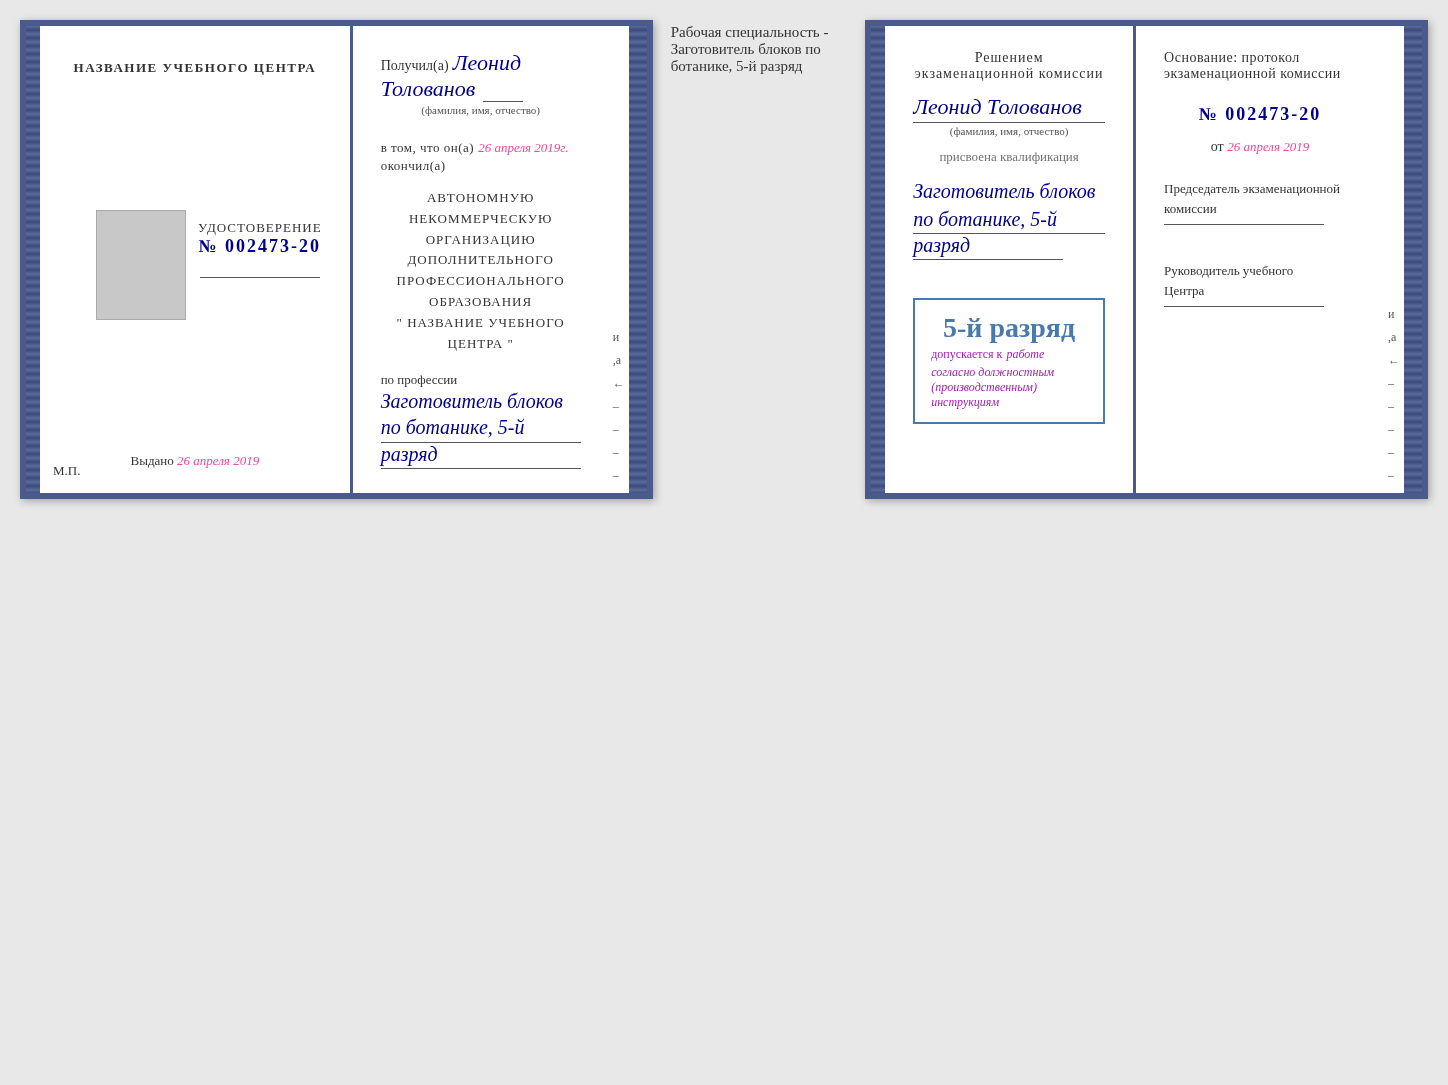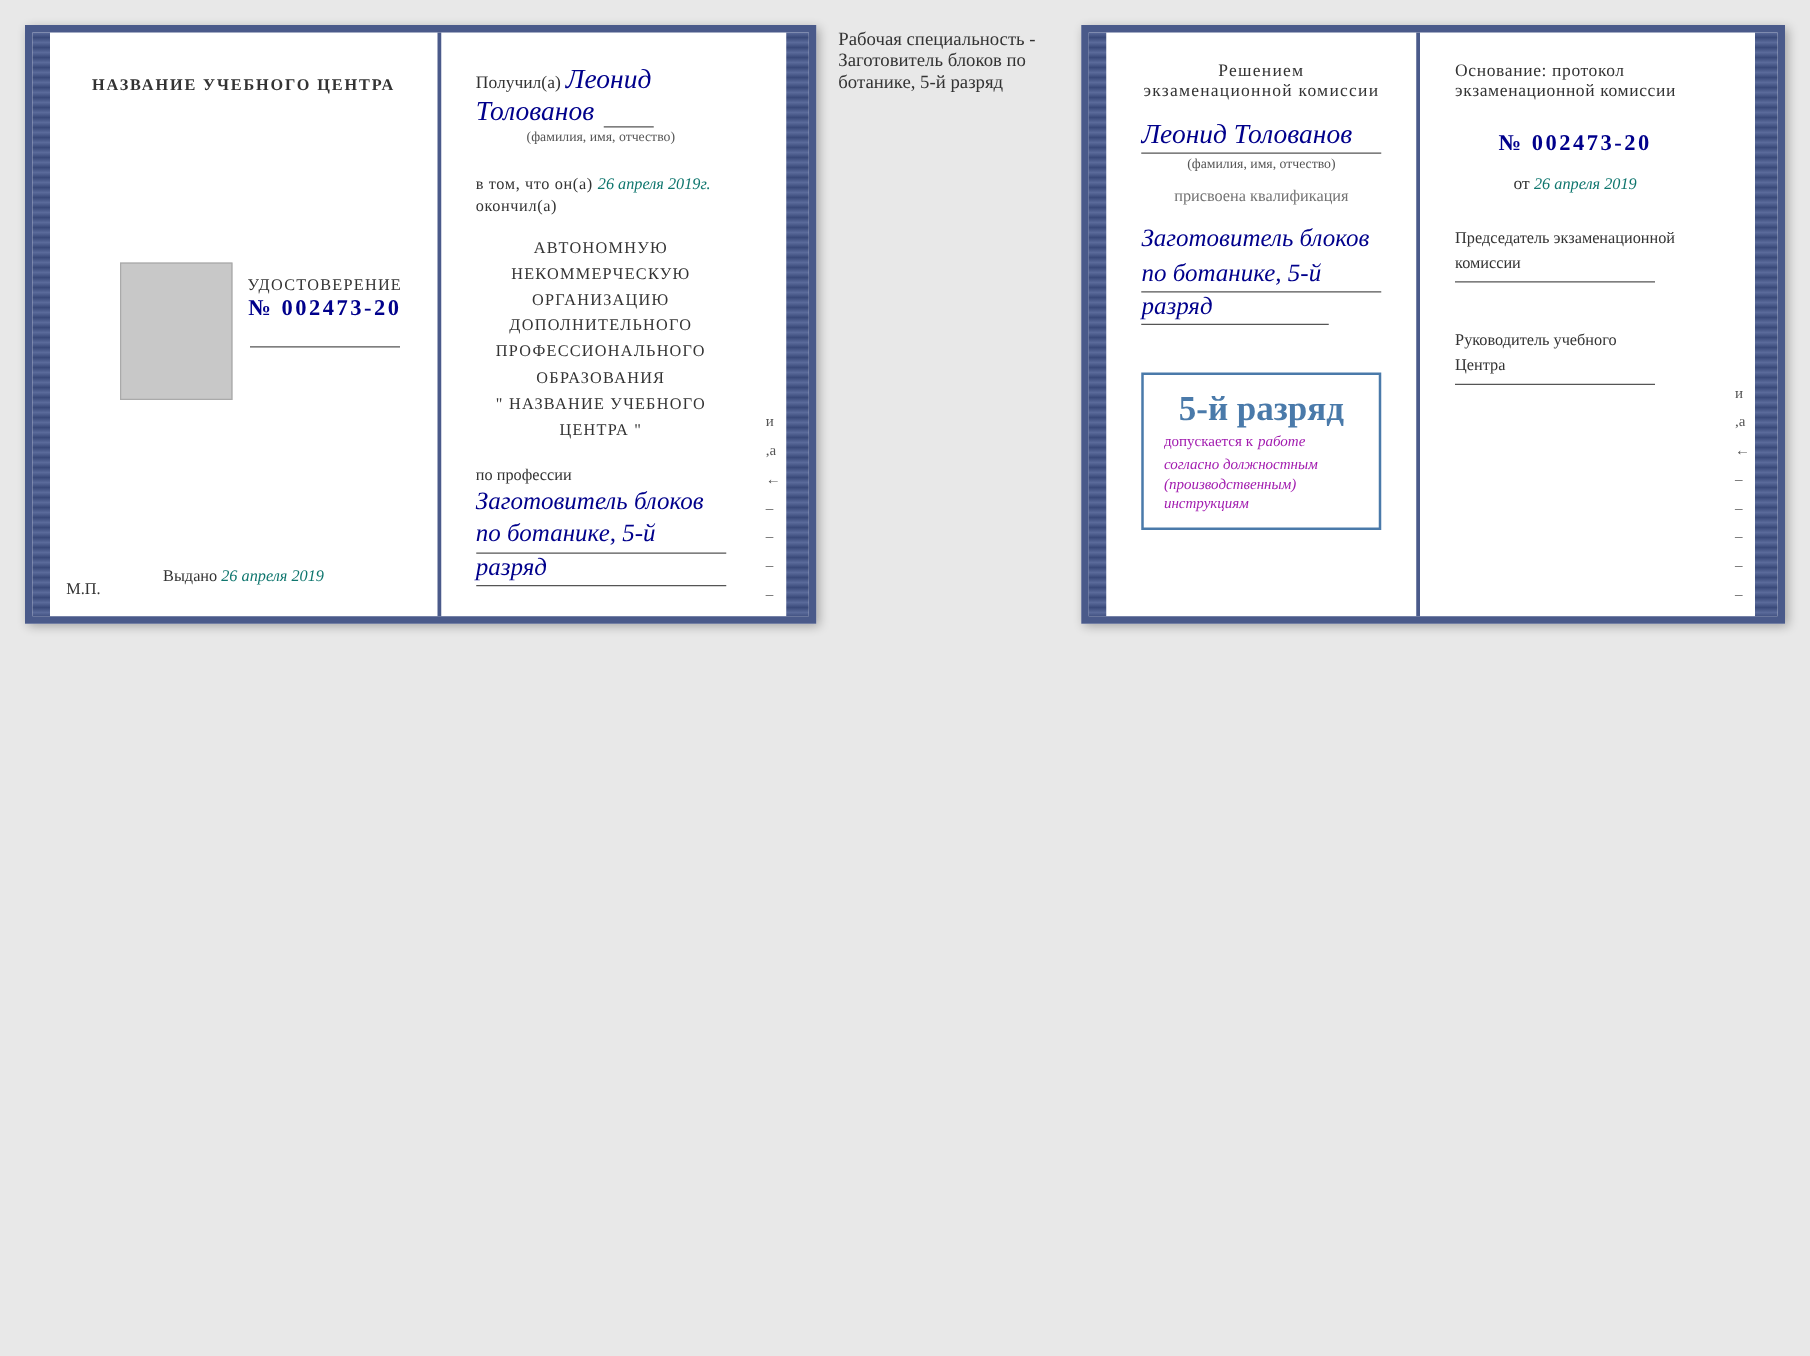--- a/index.html
+++ b/index.html
@@ -321,21 +321,21 @@
       flex-direction: column;
       justify-content: flex-end;
       padding: 10px 4px;
       font-size: 12px;
       color: #555;
       gap: 8px;
     }
 
     .date-handwritten {
       font-style: italic;
-      color: #0f766e;
+      color: #ec4899;
       font-size: 13px;
     }
 
     .dash-field {
       display: inline-block;
       width: 40px;
       border-bottom: 1px solid #555;
       margin-left: 4px;
       vertical-align: bottom;
     }

